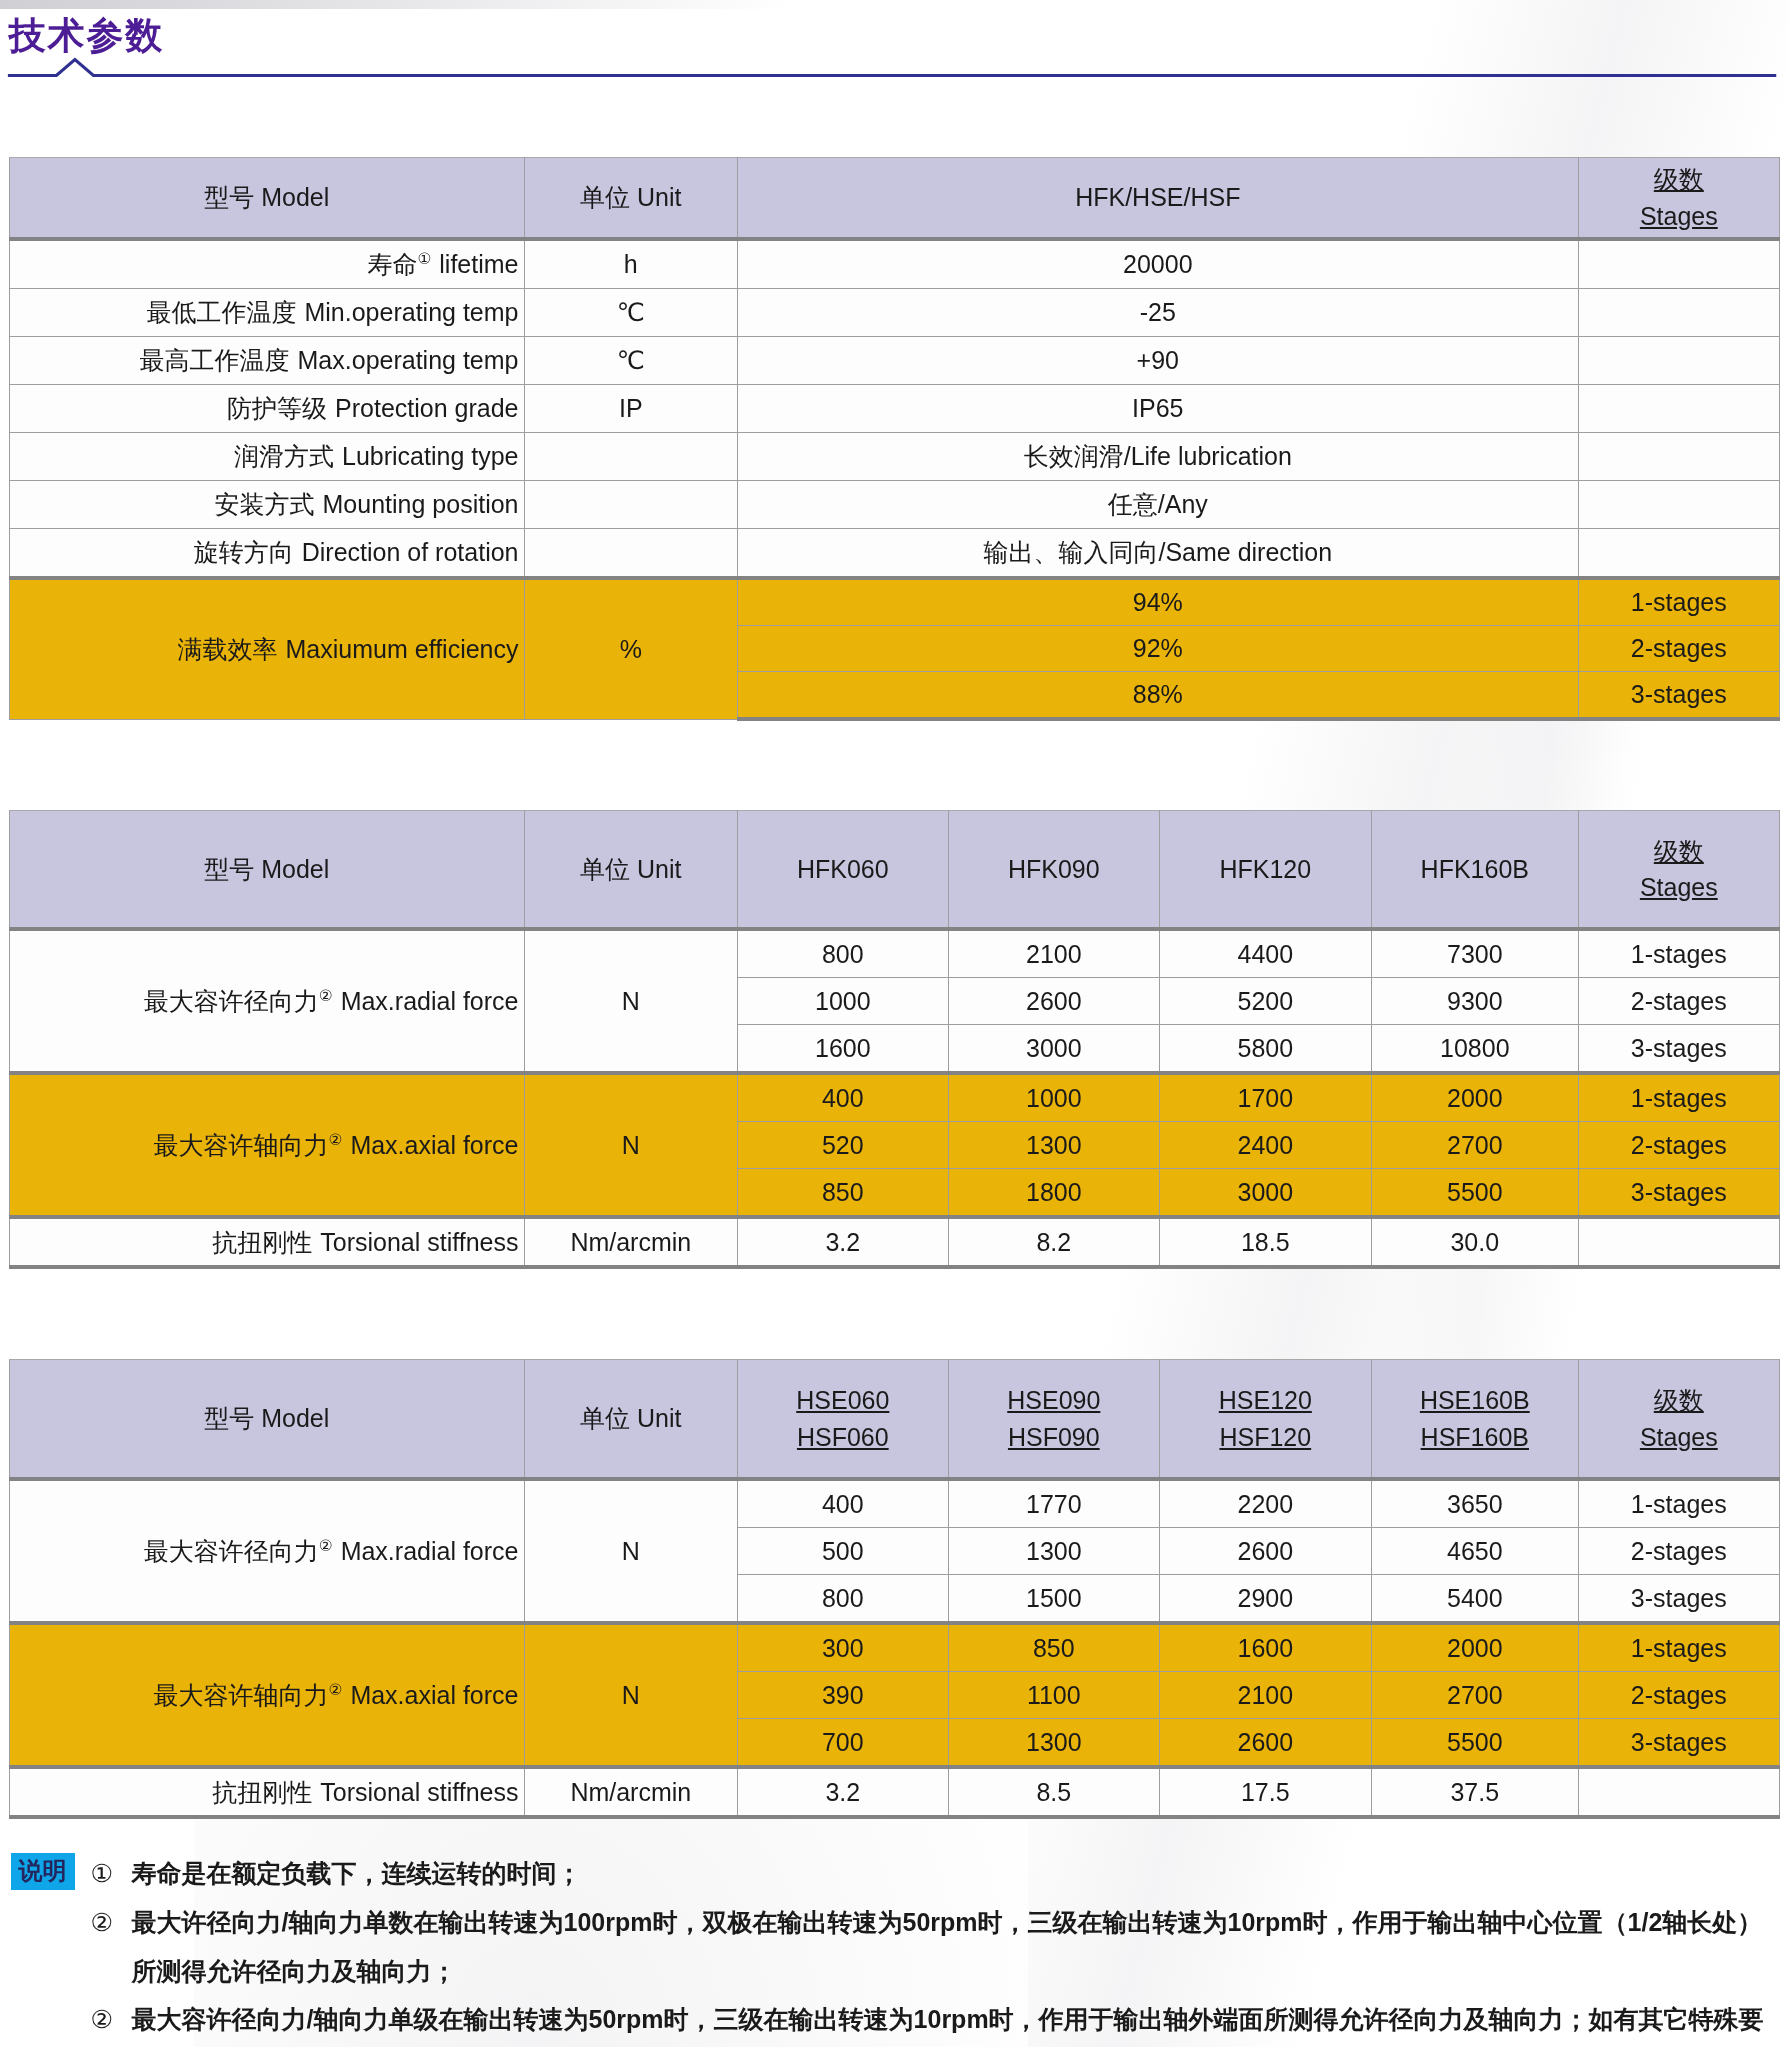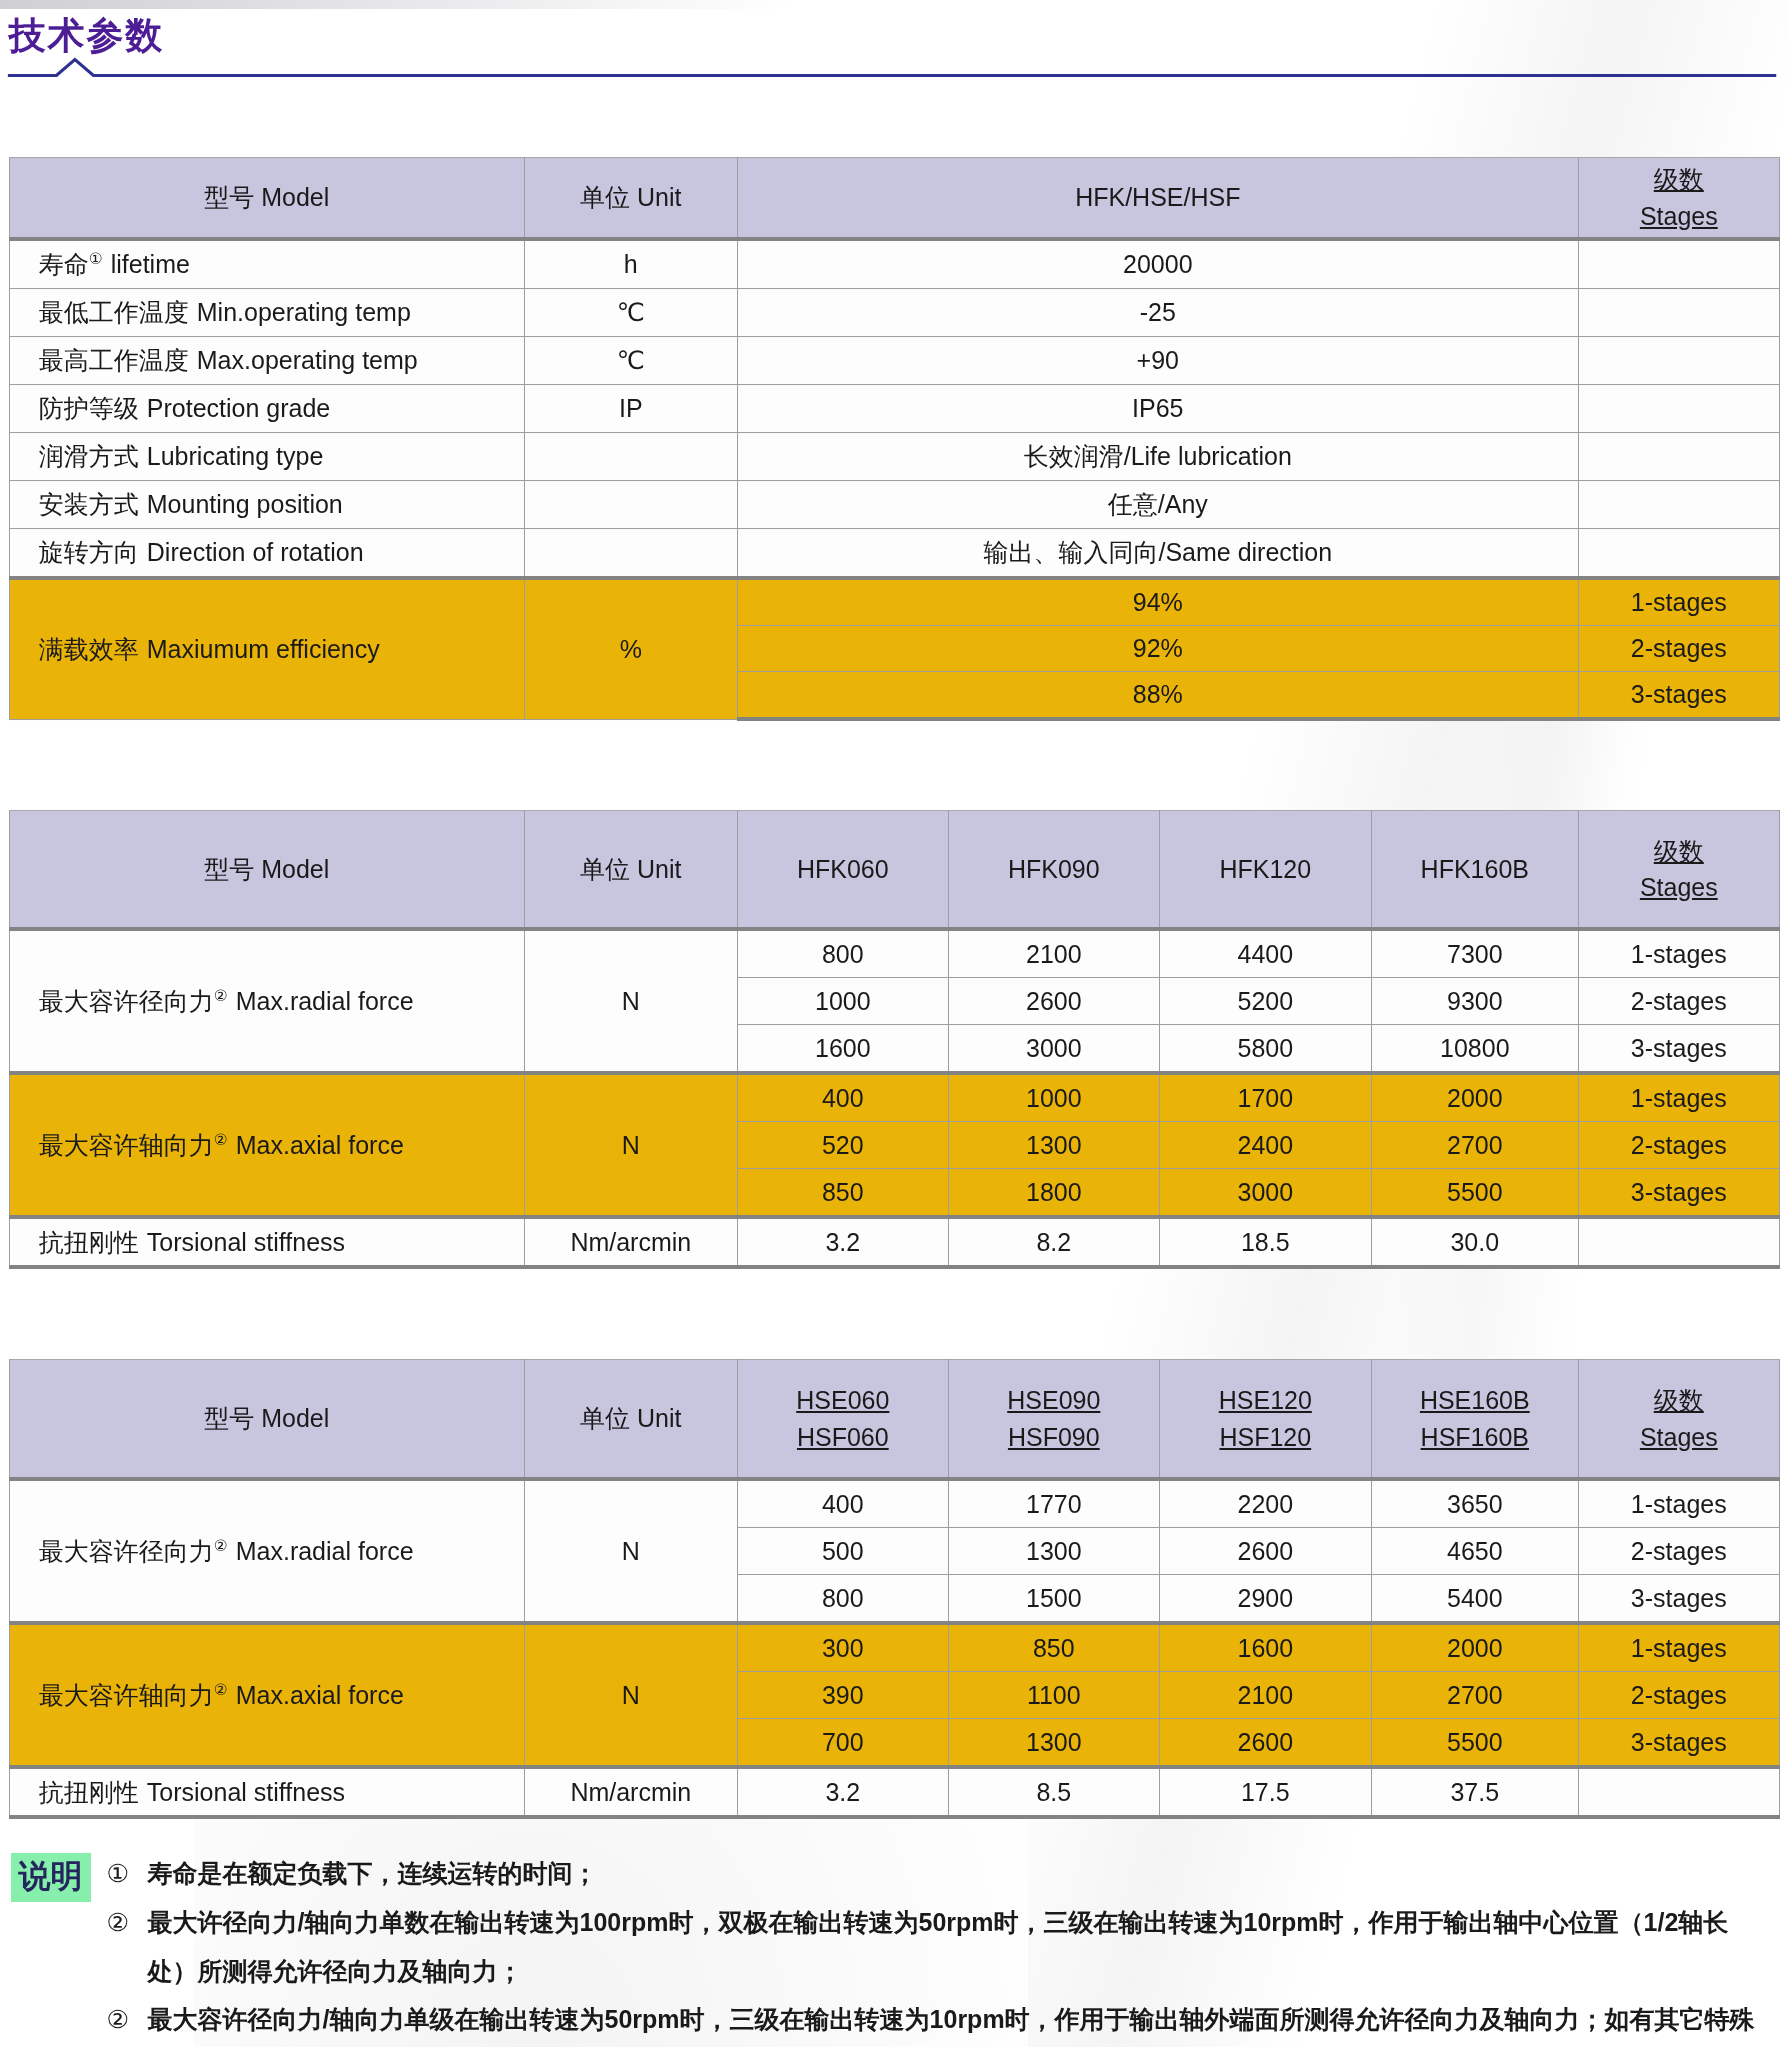--- a/index.html
+++ b/index.html
@@ -43,32 +43,32 @@
     border-top:1.8px solid #a8a8a8;
     font-size:25px;
   }
   #t1 tr.thead td{height:79px;}
   #t2 tr.thead td{height:116px;}
   #t3 tr.thead td{height:117px;}
   #t1 td{height:47px;}
   #t1 tr.eff td{height:45px;}
   #t2 td, #t3 td{height:46px;}
 
-  .tbl td.label{text-align:left;padding-left:29px;}
+  .tbl td.label{text-align:right;padding-left:29px;}
   .tbl tr.gray td{background:#eab308;}
   .tbl tr.block-top td{border-top:4.4px solid #838383;}
   .tbl tr.last td{border-bottom:4.4px solid #838383;}
   .tbl sup{font-size:0.62em;vertical-align:super;line-height:0;}
   .en{margin-left:8px;}
   .two-line span{display:block;line-height:1.45;text-decoration:underline;}
   .stage{font-size:24px;}
 
   .notes{position:absolute;top:1849px;left:10.6px;width:1761px;display:flex;align-items:flex-start;gap:16px;}
-  .notes-badge{flex:0 0 auto;background:#86efac;color:#23255c;font-weight:bold;
-    font-size:32px;padding:2.6px 8px;margin-top:3.5px;}
+  .notes-badge{flex:0 0 auto;background:#0ea5e9;color:#23255c;font-weight:bold;
+    font-size:24px;padding:2.6px 8px;margin-top:3.5px;}
   .note-list{flex:1;display:flex;flex-direction:column;}
   .note{display:flex;font-size:25px;line-height:1.95;}
   .note .mark{flex:0 0 41px;}
   .note .text{flex:1;font-weight:bold;}
 </style>
 </head>
 <body>
 
 <div class="page">
 

